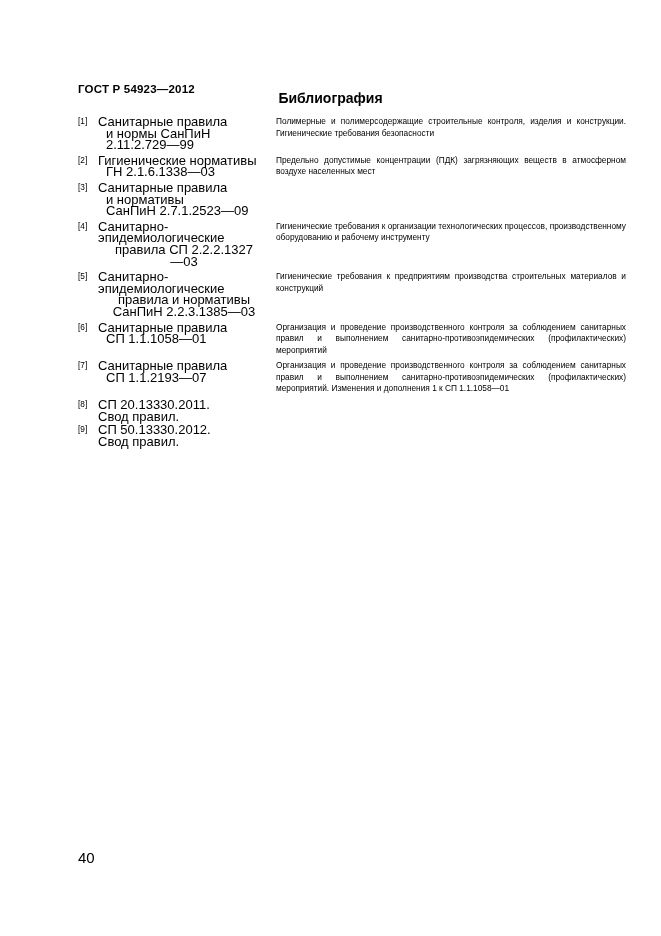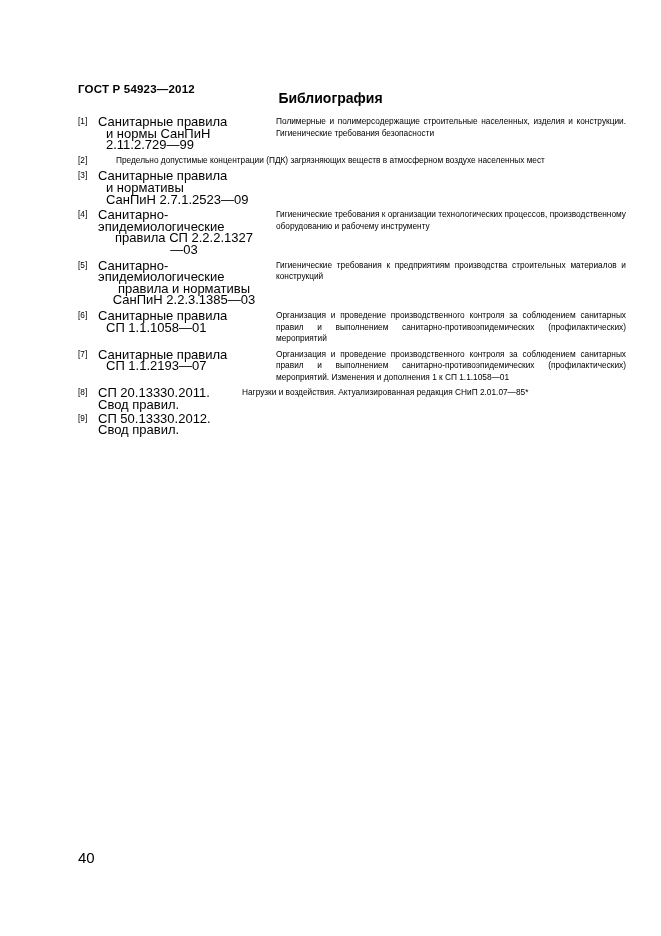--- a/index.html
+++ b/index.html
@@ -108,25 +108,29 @@
   <div class="doc-title">Библиография</div>
 
   <div class="biblio">
 
     <div class="entry">
       <div class="num">[1]</div>
       <div class="ref">
         <span>Санитарные правила</span>
         <span class="ind">и нормы СанПиН 2.11.2.729—99</span>
       </div>
-      <div class="desc">Полимерные и полимерсодержащие строительные населенных, изделия и конструкции. Гигиенические требования безопасности</div>
+      <div class="desc">Полимерные и полимерсодержащие строительные контроля, изделия и конструкции. Гигиенические требования безопасности</div>
     </div>
 
     <div class="entry">
       <div class="num">[2]</div>
+      <div class="ref">
+        <span>Гигиенические нормативы</span>
+        <span class="ind">ГН 2.1.6.1338—03</span>
+      </div>
       <div class="desc">Предельно допустимые концентрации (ПДК) загрязняющих веществ в атмосферном воздухе населенных мест</div>
     </div>
 
     <div class="entry">
       <div class="num">[3]</div>
       <div class="ref">
         <span>Санитарные правила</span>
         <span class="ind">и нормативы</span>
         <span class="ind">СанПиН 2.7.1.2523—09</span>
       </div>
@@ -167,21 +171,20 @@
         <span class="ind">СП 1.1.2193—07</span>
       </div>
       <div class="desc">Организация и проведение производственного контроля за соблюдением санитарных правил и выполнением санитарно-противоэпидемических (профилактических) мероприятий. Изменения и дополнения 1 к СП 1.1.1058—01</div>
     </div>
 
     <div class="entry single tight">
       <div class="num">[8]</div>
       <div class="ref">
         <span>СП 20.13330.2011. Свод правил.</span>
       </div>
-      <div class="desc">Нагрузки и воздействия. Актуализированная редакция СНиП 2.01.07—85*</div>
     </div>
 
     <div class="entry single tight">
       <div class="num">[9]</div>
       <div class="ref">
         <span>СП 50.13330.2012. Свод правил.</span>
       </div>
     </div>
 
   </div>

